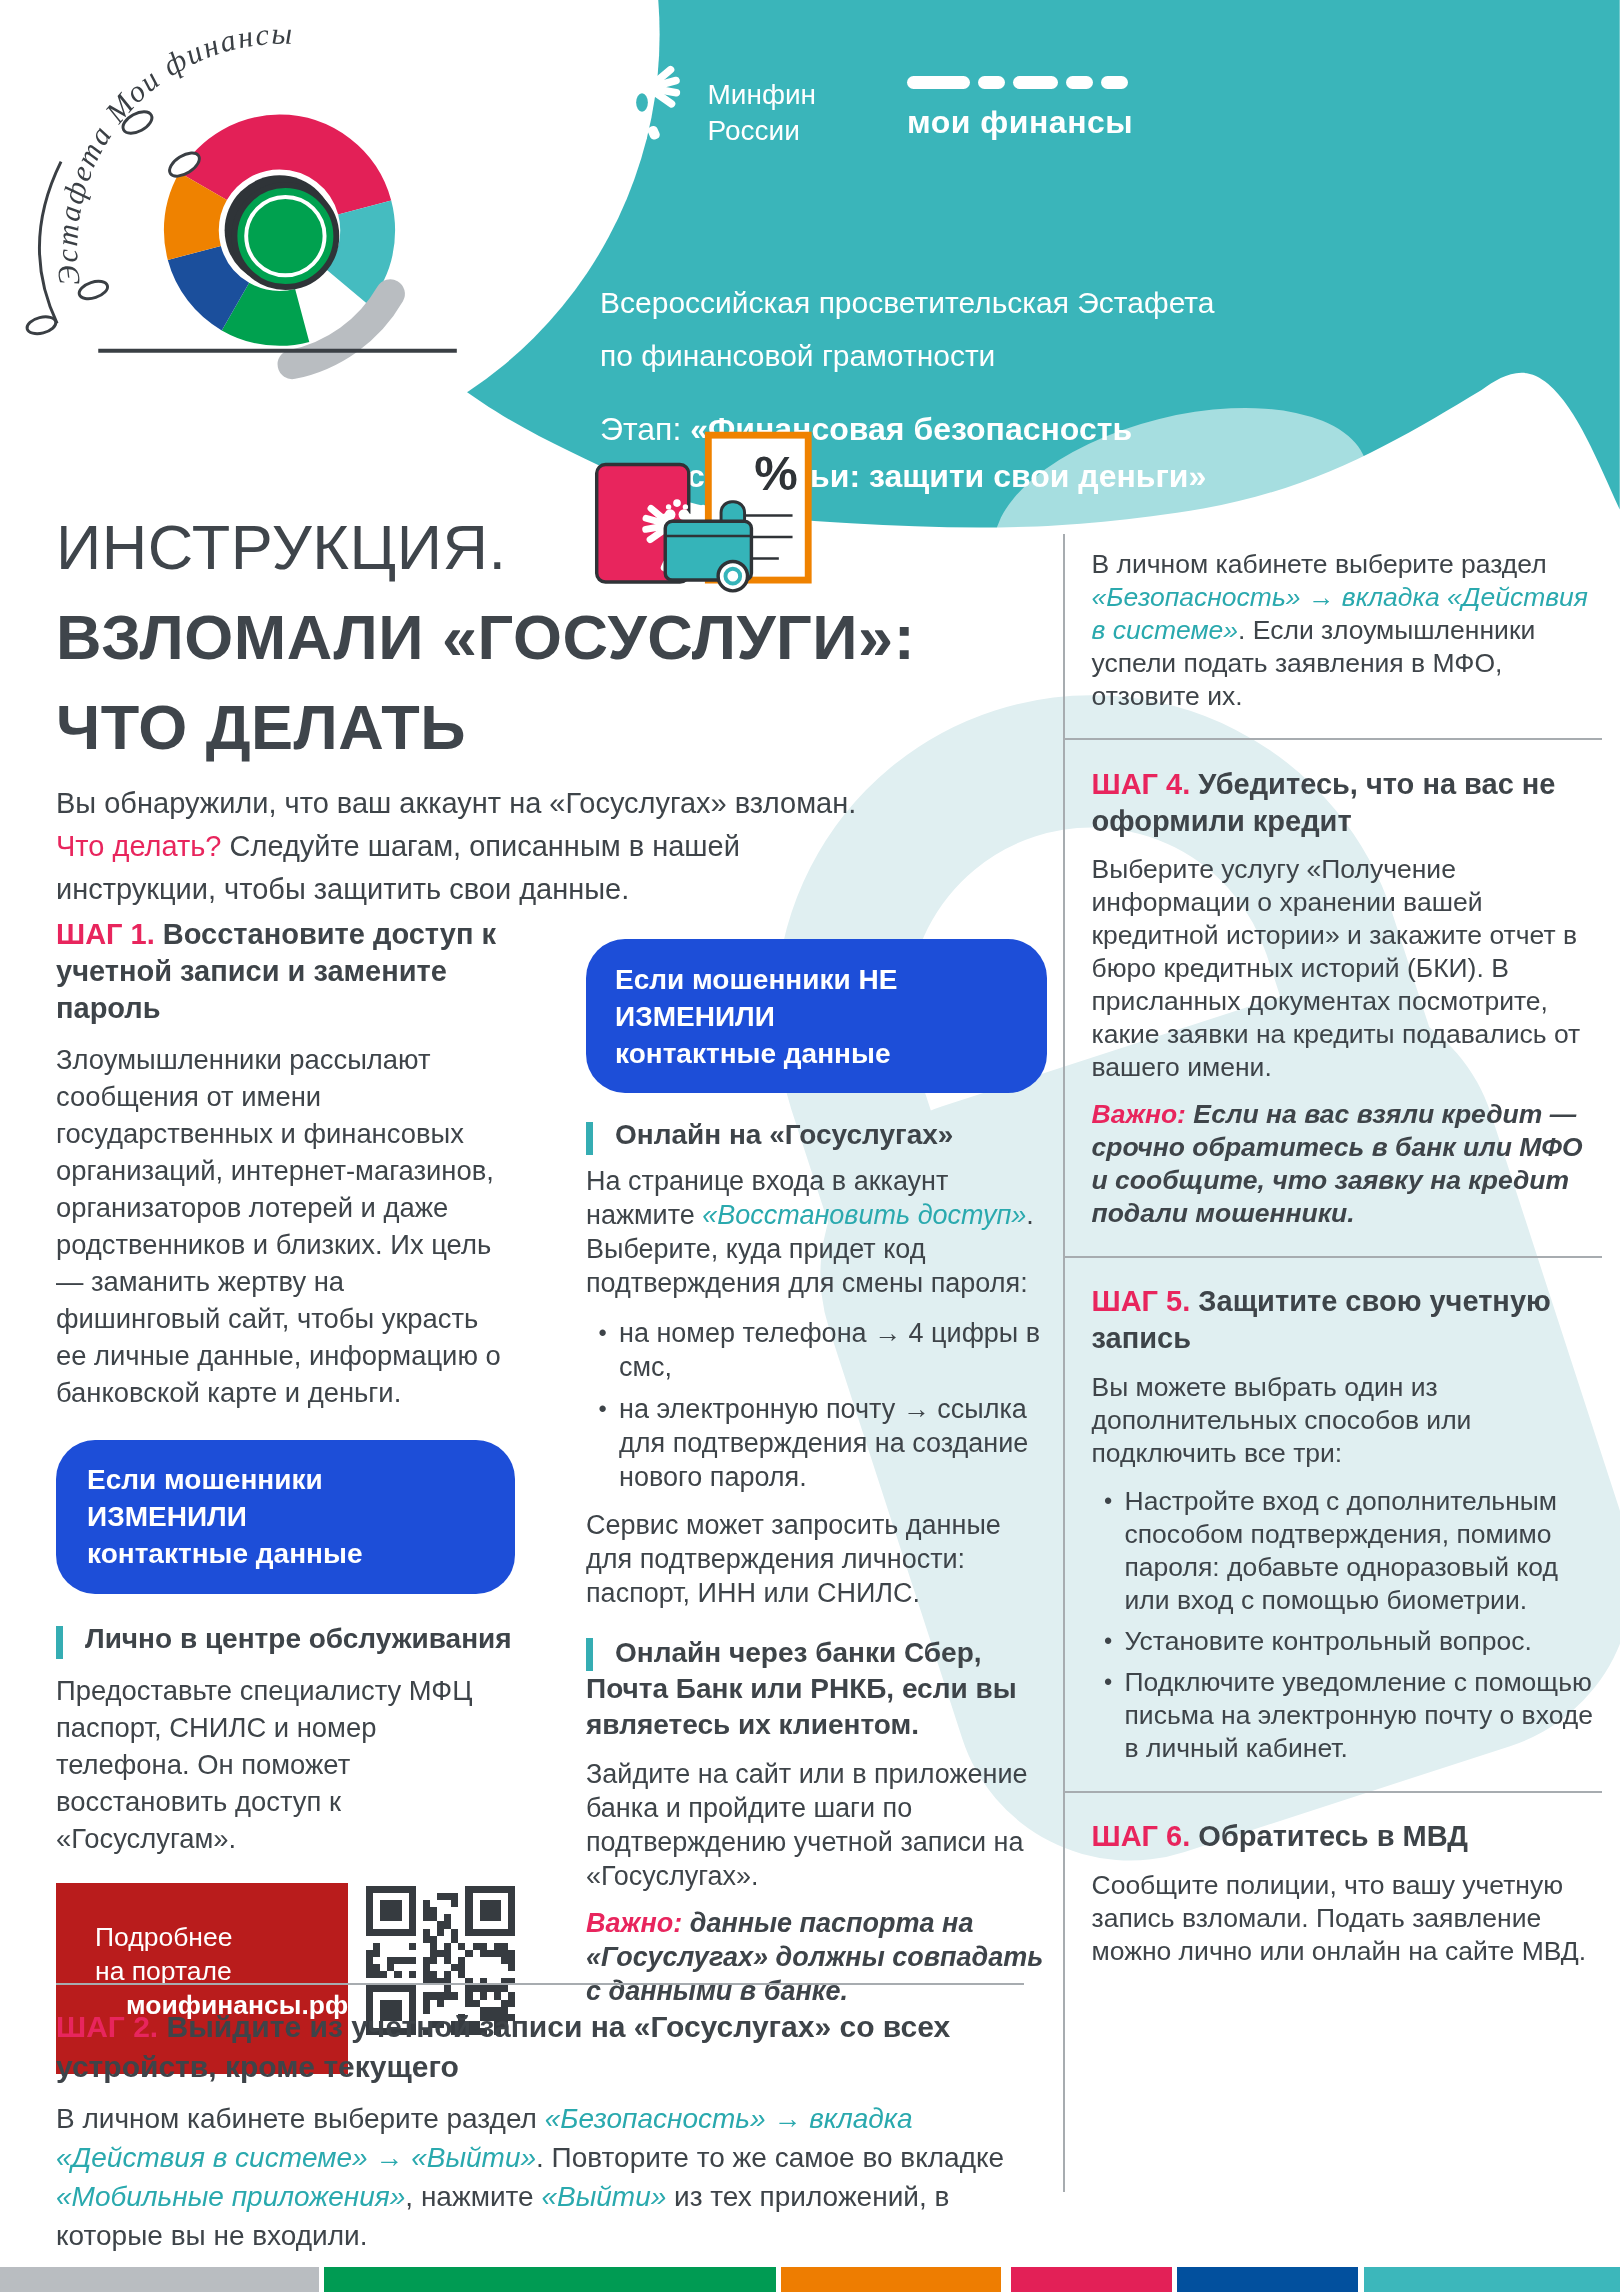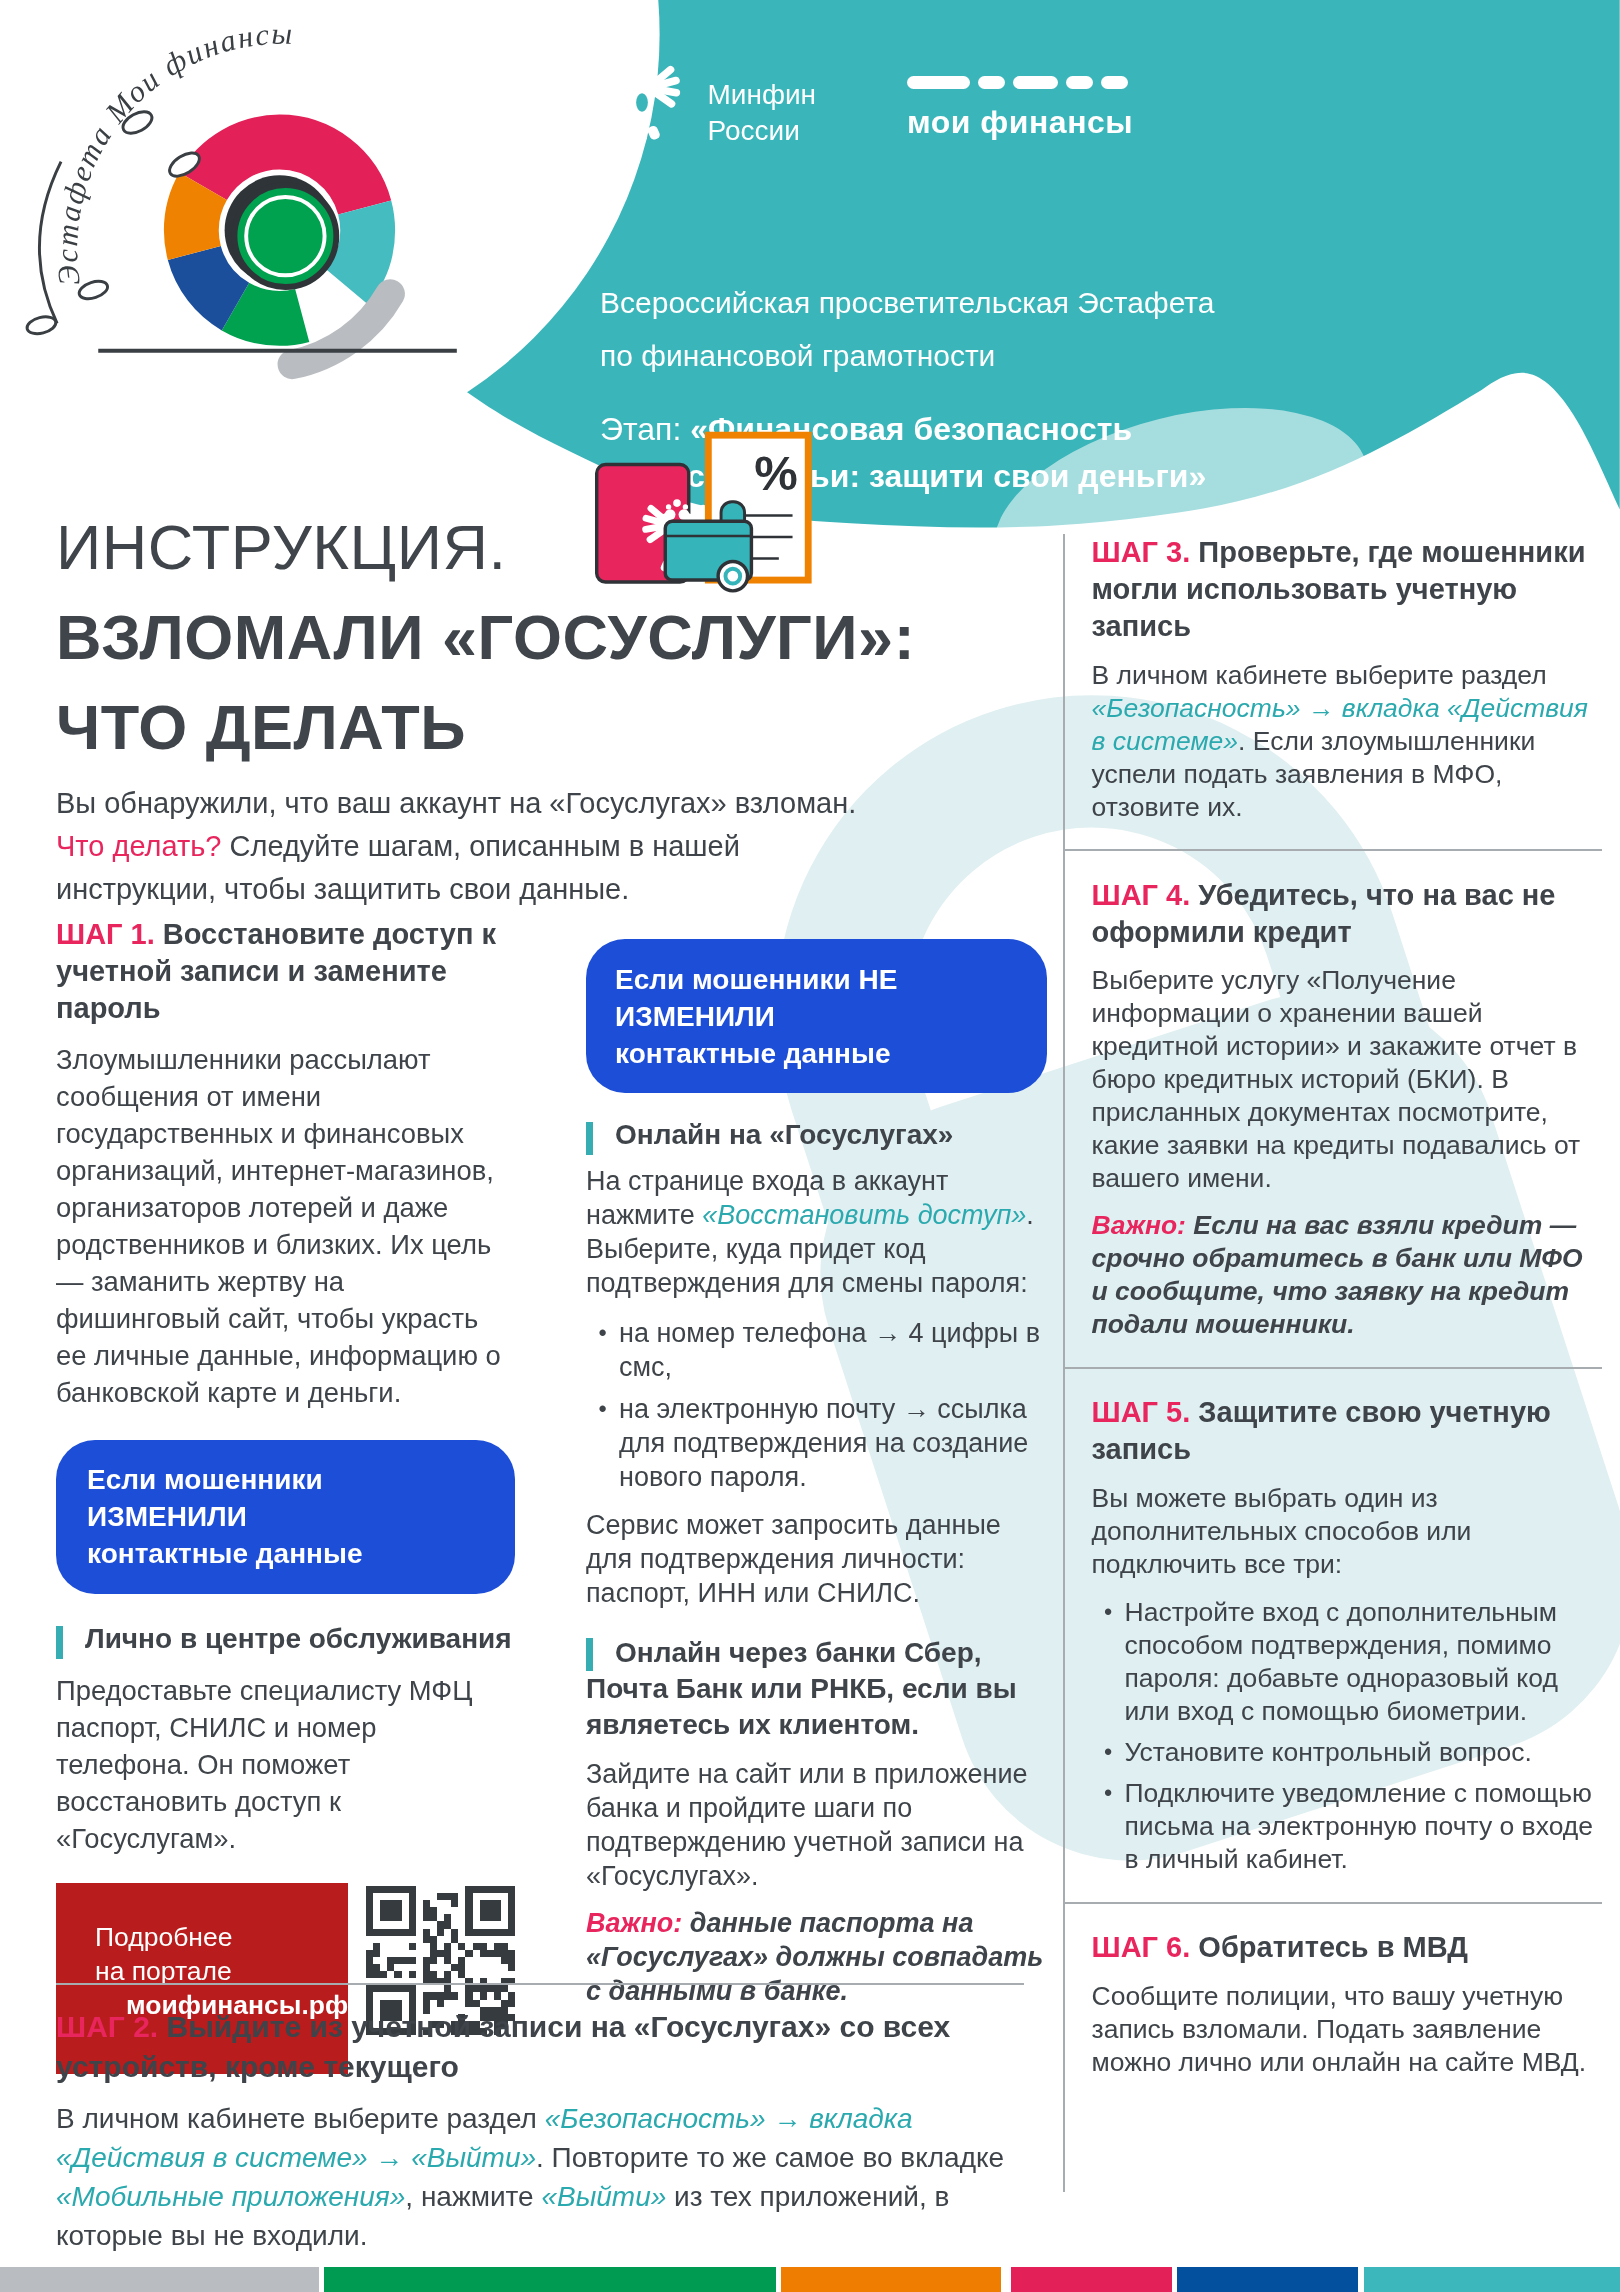--- a/index.html
+++ b/index.html
@@ -417,23 +417,20 @@
     </div>
 
     <p>Зайдите на сайт или в приложение банка и пройдите шаги по подтверждению учетной записи на «Госуслугах».</p>
 
     <p class="imp"><span class="lab">Важно:</span><span> данные паспорта на «Госуслугах» должны совпадать с данными в банке.</span></p>
   </div>
 
   <div class="vsep"></div>
 
   <div class="col-right">
-    <div class="hd">
-      <span class="stepname">ШАГ 3.</span><span class="sh-title"> Проверьте, где мошенники могли использовать учетную запись</span>
-    </div>
     <p><span>В личном кабинете выберите раздел </span><span class="tl">«Безопасность» → вкладка «Действия в системе»</span><span>. Если злоумышленники успели подать заявления в МФО, отзовите их.</span></p>
 
     <hr>
 
     <div class="hd">
       <span class="stepname">ШАГ 4.</span><span class="sh-title"> Убедитесь, что на вас не оформили кредит</span>
     </div>
     <p>Выберите услугу «Получение информации о хранении вашей кредитной истории» и закажите отчет в бюро кредитных историй (БКИ). В присланных документах посмотрите, какие заявки на кредиты подавались от вашего имени.</p>
     <p class="imp"><span class="lab">Важно:</span><span> Если на вас взяли кредит — срочно обратитесь в банк или МФО и сообщите, что заявку на кредит подали мошенники.</span></p>
 

